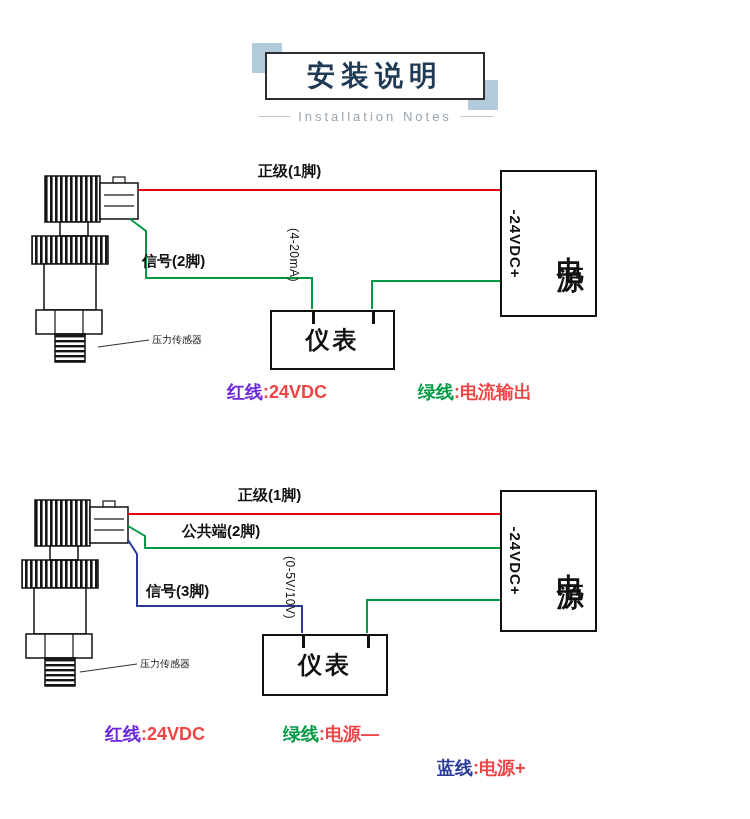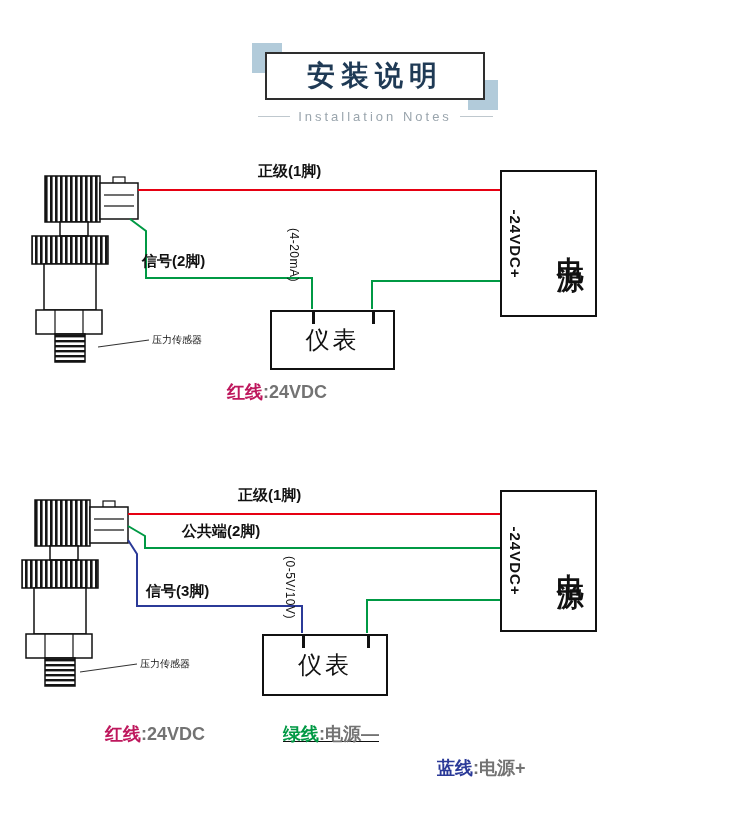--- a/index.html
+++ b/index.html
@@ -18,41 +18,41 @@
   .title-box {
     position:relative; background:#fff; border:2px solid #2e2e2e; padding:0 40px;
     height:44px; line-height:44px; font-size:28px; font-weight:bold; letter-spacing:6px; color:#1f3a55;
   }
   .subtitle-row { display:flex; align-items:center; gap:8px; margin-top:9px; width:235px; }
   .h-line { flex:1; height:1px; background:#bfc8ce; }
   .subtitle { font-size:13px; color:#9aa5ad; letter-spacing:3px; white-space:nowrap; }
 
   
   .box { position:absolute; background:#fff; border:2px solid #111; box-sizing:border-box; z-index:2; }
-  .meter { display:flex; align-items:center; justify-content:center; font-size:24px; font-weight:normal; letter-spacing:3px; }
+  .meter { display:flex; align-items:center; justify-content:center; font-size:24px; font-weight:bold; letter-spacing:3px; }
   .stub { position:absolute; width:3px; background:#111; top:-1px; height:13px; }
   .power .vdc {
     position:absolute; left:6px; top:50%; transform:translateY(-50%);
     writing-mode:vertical-rl; text-orientation:mixed; font-size:15px; font-weight:bold; letter-spacing:1px; line-height:1;
   }
   .power .pw {
     position:absolute; right:12px; top:50%; transform:translateY(-50%);
     writing-mode:vertical-rl; font-size:27px; font-weight:bold; letter-spacing:9px; line-height:1;
   }
 
   
   .wire-label  { position:absolute; font-size:15px; font-weight:bold; z-index:2; white-space:nowrap; }
   .v-label     { position:absolute; writing-mode:vertical-rl; text-orientation:mixed; font-size:12px; line-height:1; letter-spacing:0.5px; z-index:2; }
   .sensor-label{ position:absolute; font-size:10px; z-index:2; white-space:nowrap; }
   .caption     { position:absolute; font-size:25px; font-weight:bold; letter-spacing:1px; z-index:2; white-space:nowrap; }
   .legend-item { position:absolute; font-size:18px; font-weight:bold; z-index:2; white-space:nowrap; }
-  .lg-red   { color:#be185d; }
+  .lg-red   { color:#6d28d9; }
   .lg-green { color:#009944; }
   .lg-blue  { color:#2b3a98; }
-  .lg-val   { color:#737373;text-align:center; }
+  .lg-val   { color:#ef4444;text-align:center; }
 
   .bottom-bar { position:absolute; left:30px; top:797px; width:688px; height:16px; background:#cfe1ec; z-index:2; }
 </style>
 </head>
 <body>
 
 <div class="canvas">
 
   <svg id="wiring-svg" width="750" height="819" viewBox="0 0 750 819">
     <defs>
@@ -122,20 +122,23 @@
 
   <div class="box power" style="left:500px; top:170px; width:97px; height:147px;">
     <span class="vdc">-24VDC+</span>
     <span class="pw">电源</span>
   </div>
 
 
   <div class="legend-item" style="left:227px; top:380px;">
     <span class="lg-red">红线</span><span class="lg-val">:24VDC</span>
   </div>
+  <div class="legend-item" style="left:418px; top:380px;">
+    <span class="lg-green">绿线</span><span class="lg-val">:电流输出</span>
+  </div>
 
   <div class="wire-label" style="left:238px; top:486px;">正级(1脚)</div>
   <div class="wire-label" style="left:182px; top:522px;">公共端(2脚)</div>
   <div class="wire-label" style="left:146px; top:582px;">信号(3脚)</div>
   <div class="v-label" style="left:284px; top:556px; height:76px;">(0-5V/10V)</div>
   <div class="sensor-label" style="left:140px; top:657px;">压力传感器</div>
 
   <div class="box meter" style="left:262px; top:634px; width:126px; height:62px;">
     <span class="stub" style="left:38px;"></span>
     <span class="stub" style="left:103px;"></span>
@@ -144,21 +147,21 @@
 
   <div class="box power" style="left:500px; top:490px; width:97px; height:142px;">
     <span class="vdc">-24VDC+</span>
     <span class="pw">电源</span>
   </div>
 
 
   <div class="legend-item" style="left:105px; top:722px;">
     <span class="lg-red">红线</span><span class="lg-val">:24VDC</span>
   </div>
-  <div class="legend-item" style="left:283px; top:722px;text-decoration:underline;">
+  <div class="legend-item" style="left:283px; top:722px;">
     <span class="lg-green">绿线</span><span class="lg-val">:电源—</span>
   </div>
   <div class="legend-item" style="left:437px; top:722px;margin-top:34px;">
     <span class="lg-blue">蓝线</span><span class="lg-val">:电源+</span>
   </div>
 
   <div class="bottom-bar"></div>
 
 </div>
 

